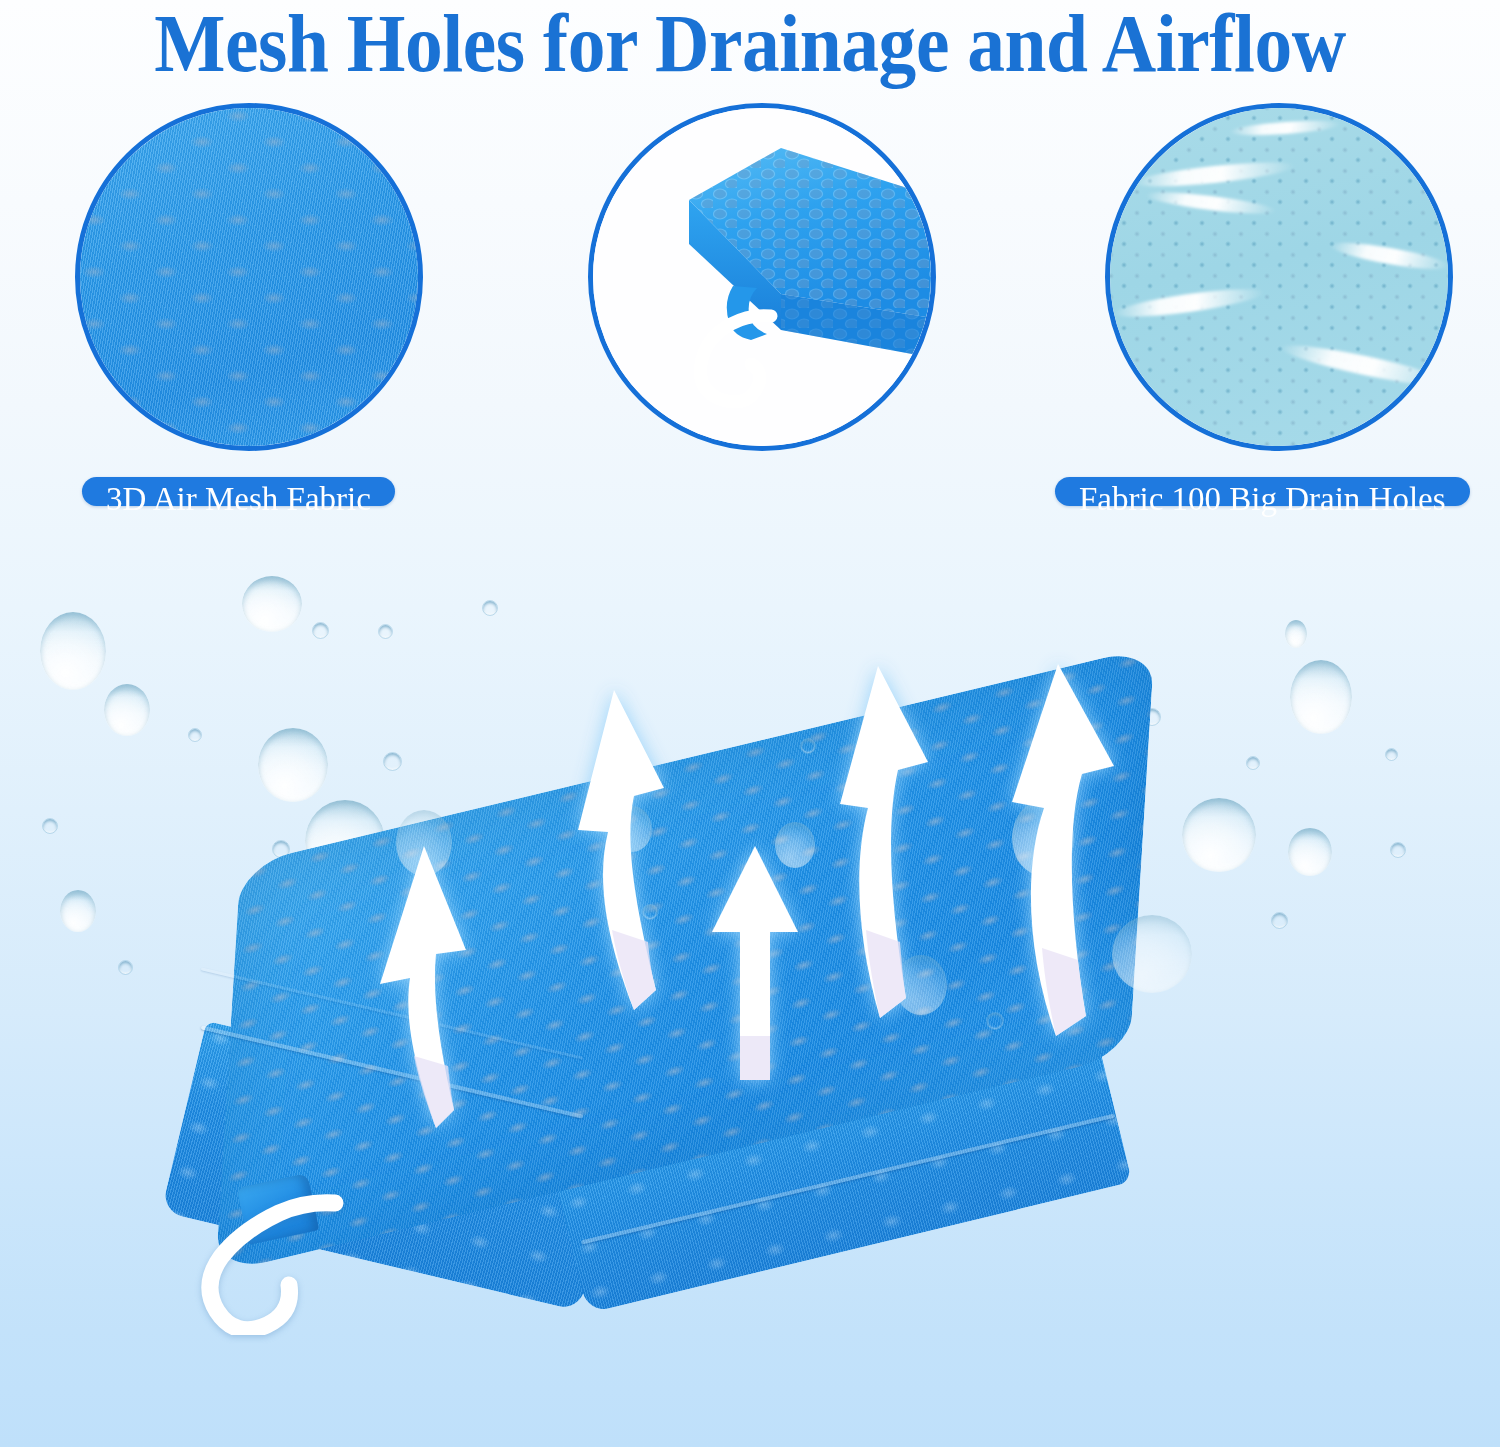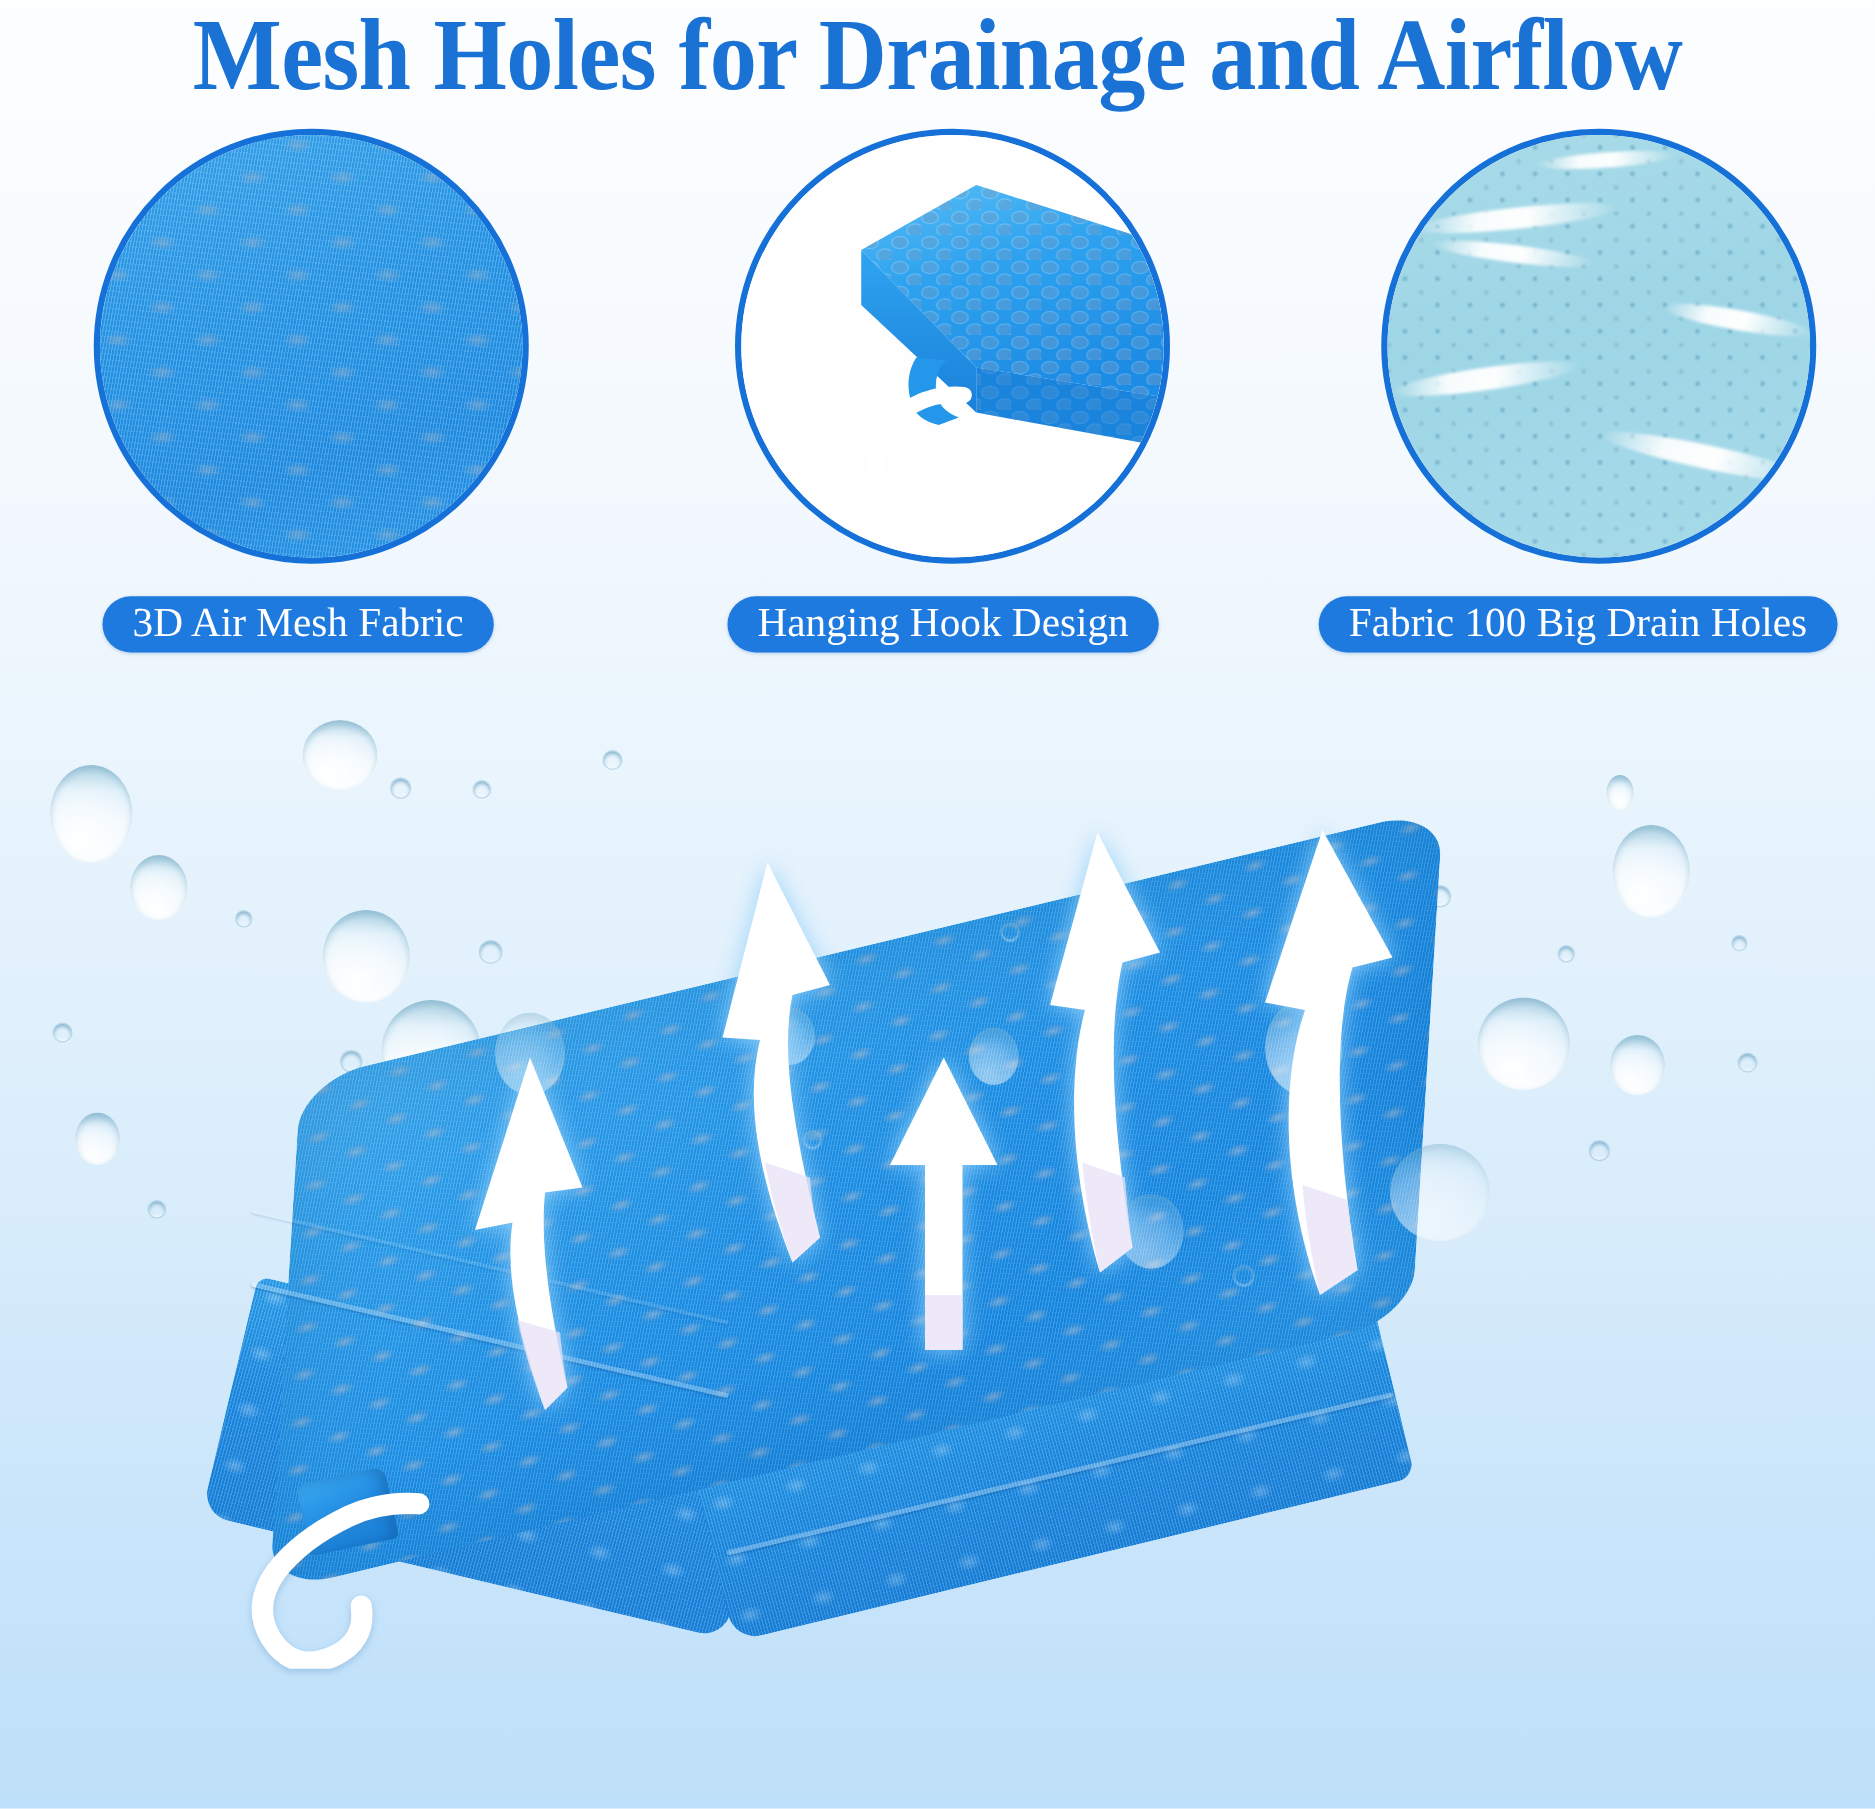--- a/index.html
+++ b/index.html
@@ -77,21 +77,21 @@
 
   
   .pill{
     position:absolute;
     background:#1f7ae0;
     color:#ffffff;
     border-radius:40px;
     font-family:"Liberation Serif", serif;
     font-size:33px;
     line-height:45px;
-    height:45px;
+    height:29px;
     padding:0 24px;
     white-space:nowrap;
     text-align:center;
     box-shadow:0 1px 3px rgba(20,80,160,.25);
   }
   #p1{left:82px;top:477px;}
   #p2{left:582px;top:477px;}
   #p3{left:1055px;top:477px;}
 
   
@@ -223,21 +223,20 @@
     <div class="mesh-c"></div>
     <div class="streak" style="left:24px;top:58px;width:160px;height:17px;transform:rotate(-6deg);"></div>
     <div class="streak" style="left:36px;top:88px;width:130px;height:14px;transform:rotate(7deg);"></div>
     <div class="streak" style="left:220px;top:140px;width:120px;height:16px;transform:rotate(10deg);"></div>
     <div class="streak" style="left:4px;top:186px;width:150px;height:18px;transform:rotate(-8deg);"></div>
     <div class="streak" style="left:170px;top:248px;width:170px;height:19px;transform:rotate(12deg);"></div>
     <div class="streak" style="left:120px;top:14px;width:110px;height:12px;transform:rotate(-4deg);"></div>
   </div>
 
   <div class="pill" id="p1">3D Air Mesh Fabric</div>
-  <div class="pill" id="p2">Hanging Hook Design</div>
   <div class="pill" id="p3">Fabric 100 Big Drain Holes</div>
 
   <div id="cushion-wrap">
 
     <div class="drop" style="left:40px;top:52px;width:66px;height:78px;"></div>
     <div class="drop" style="left:242px;top:16px;width:60px;height:56px;"></div>
     <div class="drop" style="left:104px;top:124px;width:46px;height:52px;"></div>
     <div class="drop" style="left:258px;top:168px;width:70px;height:74px;"></div>
     <div class="drop" style="left:305px;top:240px;width:80px;height:82px;"></div>
     <div class="drop" style="left:60px;top:330px;width:36px;height:42px;"></div>

